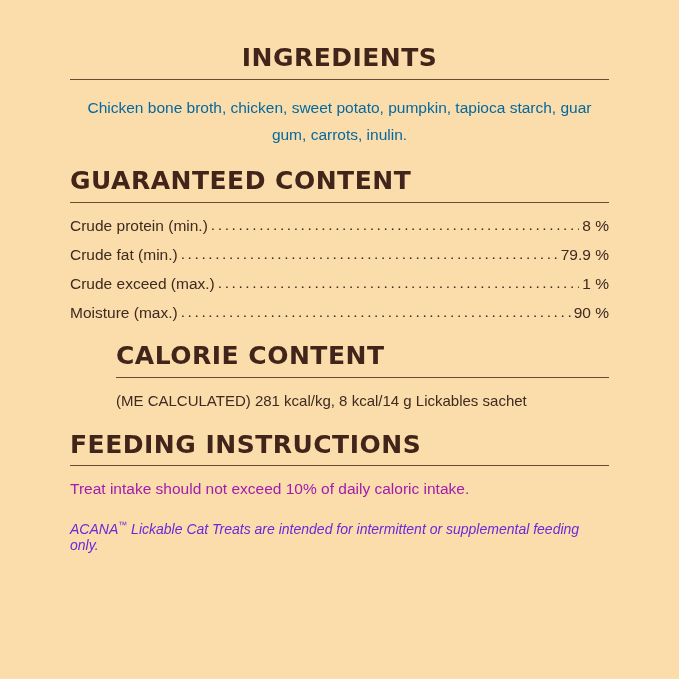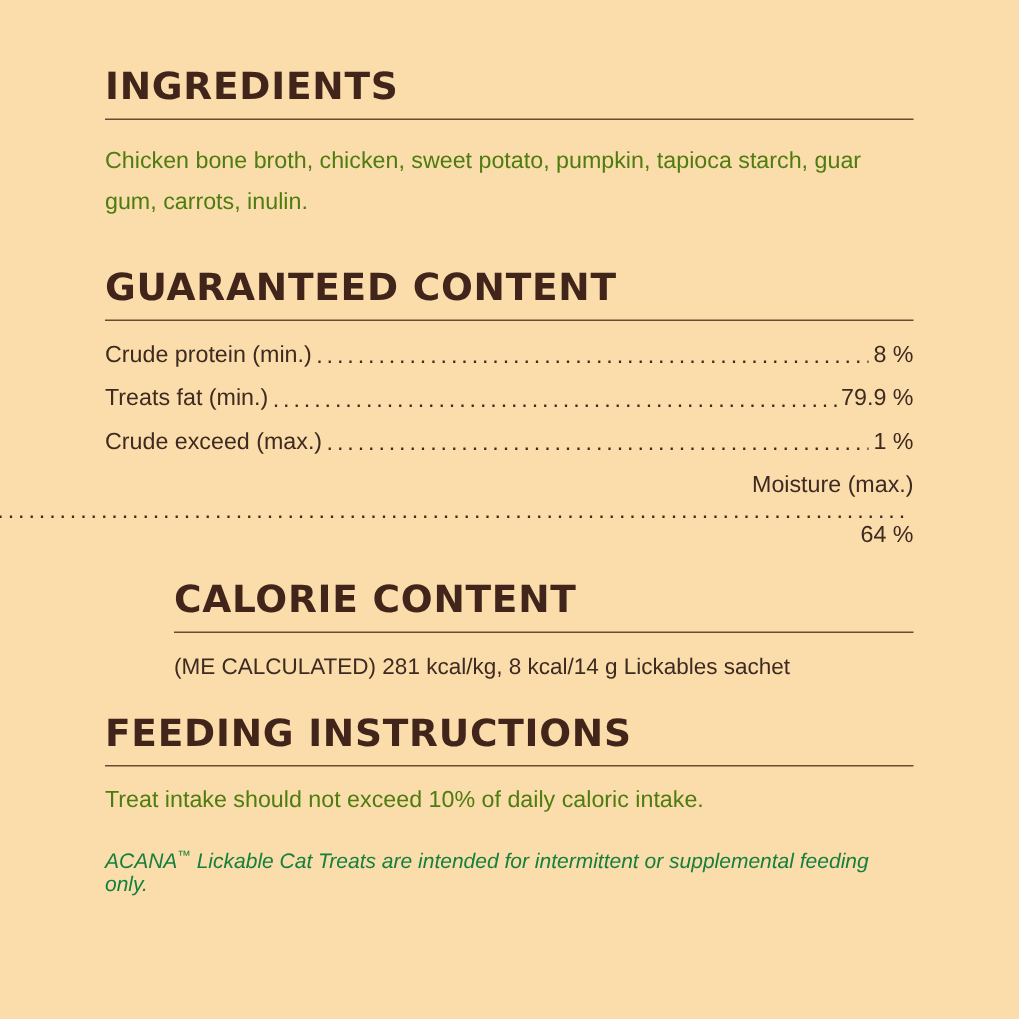--- a/index.html
+++ b/index.html
@@ -36,69 +36,69 @@
   }
   .rule {
     border: none;
     border-top: 1.5px solid #6b4a33;
     margin: 0 0 14px 0;
     width: 100%;
   }
   .body-text {
     font-size: 15.5px;
     line-height: 1.75;
-    color: #4d7c0f;
+    color: #0369a1;
     margin: 0;
   }
-  .sect-ingredients { margin-bottom: 30px; }
+  .sect-ingredients { margin-bottom: 19px; text-align: center; }
   .sect-analysis { margin-bottom: 20px; }
   .sect-calorie { margin-bottom: 22px; margin-left: 46px; }
   .sect-feeding { margin-bottom: 0; }
 
   .analysis-list {
     list-style: none;
     margin: 0;
     padding: 0;
   }
   .analysis-row {
     display: flex;
-    align-items: flex-end;
+    align-items: flex-start;
     font-size: 15.5px;
     color: #3d2a20;
     margin-bottom: 11px;
     white-space: nowrap;
   }
-  .analysis-row:last-child { margin-bottom: 16px; flex-direction: column; }
+  .analysis-row:last-child { margin-bottom: 16px; }
   .analysis-label { flex: 0 0 auto; }
   .dots {
     flex: 1 1 auto;
     overflow: hidden;
     margin: 0 3px;
     color: #3d2a20;
     letter-spacing: 2.6px;
     font-size: 15.5px;
     line-height: 1;
     white-space: nowrap;
   }
   .analysis-value { flex: 0 0 auto; }
 
   .calorie-text {
     font-size: 15px;
     color: #3d2a20;
     margin: 0;
   }
   .feeding-text {
     font-size: 15.5px;
-    color: #4d7c0f;
+    color: #a21caf;
     margin: 0 0 22px 0;
   }
   .feeding-note {
     font-size: 14px;
     font-style: italic;
-    color: #15803d;
+    color: #6d28d9;
     margin: 0;
   }
   .tm {
     font-size: 9px;
     vertical-align: super;
   }
 </style>
 </head>
 <body>
 
@@ -113,33 +113,33 @@
   <section class="section sect-analysis">
     <h2 class="heading">GUARANTEED CONTENT</h2>
     <hr class="rule">
     <ul class="analysis-list">
       <li class="analysis-row">
         <span class="analysis-label">Crude protein (min.)</span>
         <span class="dots">........................................................................................................</span>
         <span class="analysis-value">8 %</span>
       </li>
       <li class="analysis-row">
-        <span class="analysis-label">Treats fat (min.)</span>
+        <span class="analysis-label">Crude fat (min.)</span>
         <span class="dots">........................................................................................................</span>
         <span class="analysis-value">79.9 %</span>
       </li>
       <li class="analysis-row">
         <span class="analysis-label">Crude exceed (max.)</span>
         <span class="dots">........................................................................................................</span>
         <span class="analysis-value">1 %</span>
       </li>
       <li class="analysis-row">
         <span class="analysis-label">Moisture (max.)</span>
         <span class="dots">........................................................................................................</span>
-        <span class="analysis-value">64 %</span>
+        <span class="analysis-value">90 %</span>
       </li>
     </ul>
   </section>
 
   <section class="section sect-calorie">
     <h2 class="heading">CALORIE CONTENT</h2>
     <hr class="rule">
     <p class="calorie-text">(ME CALCULATED) 281 kcal/kg, 8 kcal/14 g Lickables sachet</p>
   </section>
 

